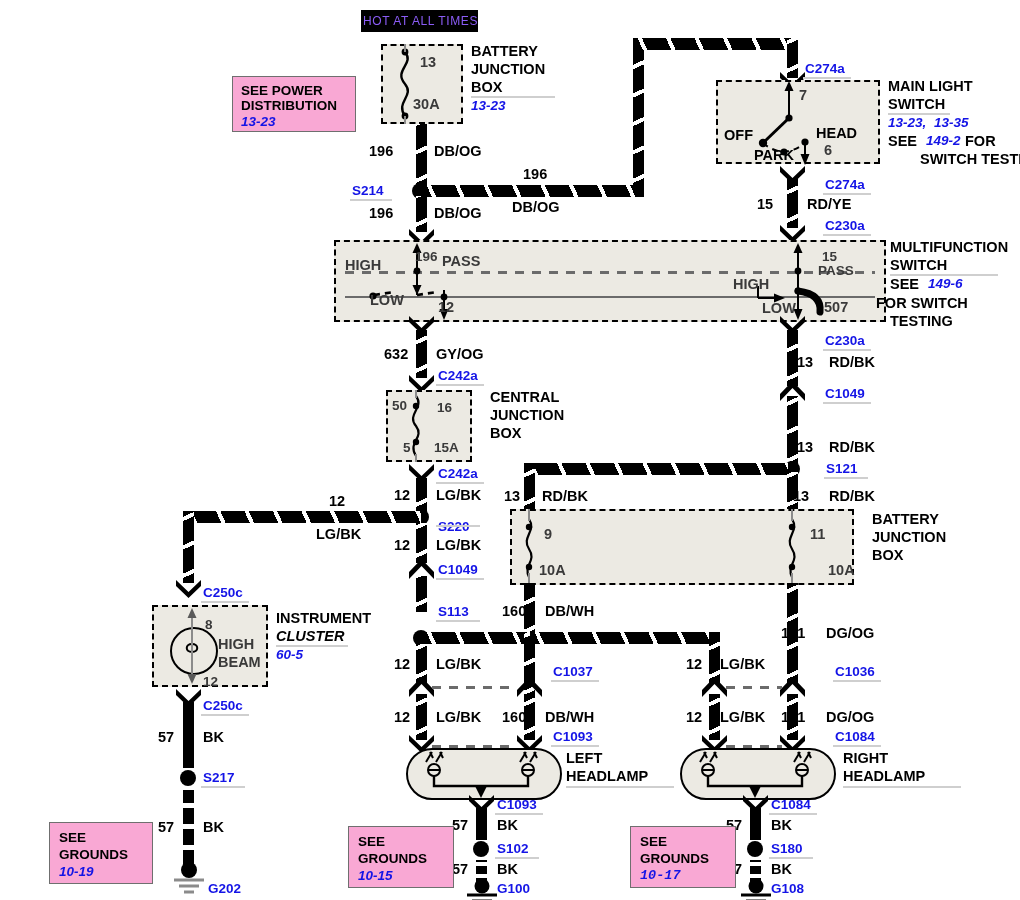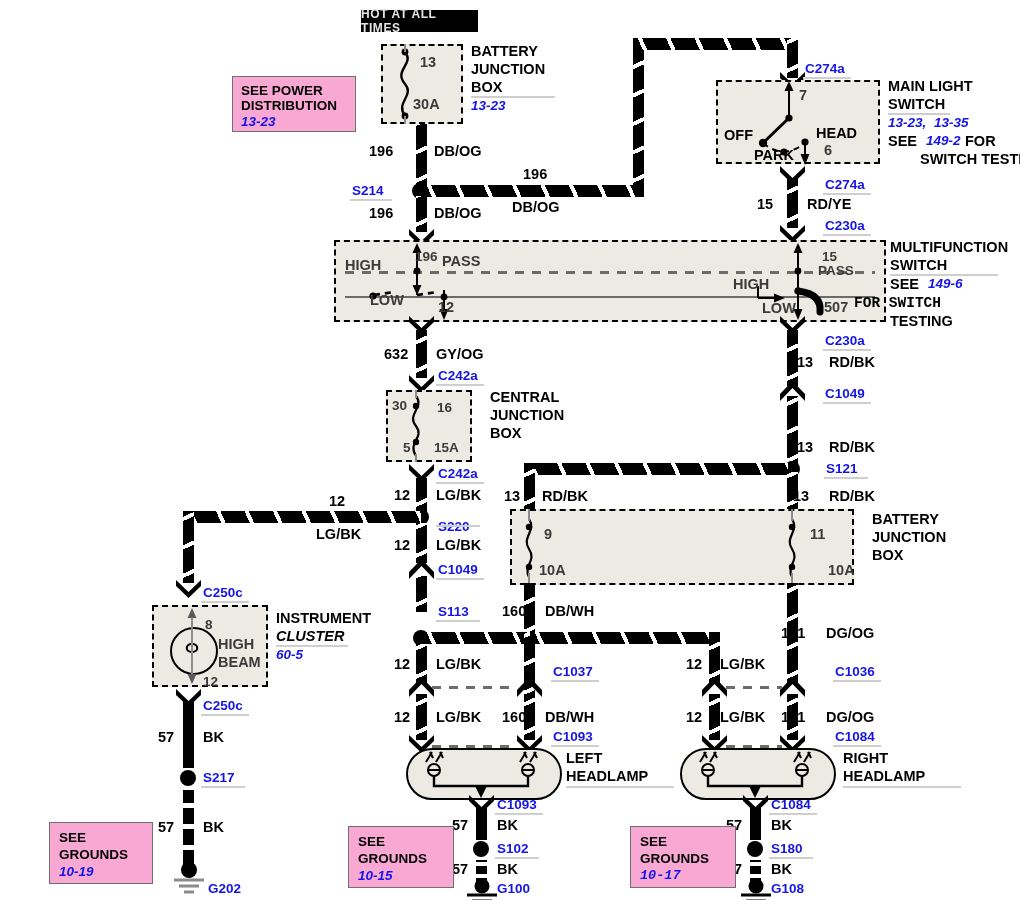--- a/index.html
+++ b/index.html
@@ -12,21 +12,21 @@
   .t14{font-size:14.5px;}
   .blue{color:#1414e6;}
   .bluei{color:#1414e6;font-style:italic;}
   .grey{color:#3a3a3a;}
 
   
   .refbox{position:absolute;border:1.6px solid #6f6f6f;background:#f9a8d4;
           box-sizing:border-box;}
   .modbox{position:absolute;background:#eceae3;box-sizing:border-box;
           border:2.5px dashed #000;}
-  .hotbar{position:absolute;background:#000;color:#e5e5e5;font-weight:bold;
+  .hotbar{position:absolute;background:#000;color:#8b5cf6;font-weight:normal;
           letter-spacing:.6px;display:flex;align-items:center;
           justify-content:flex-end;font-size:12px;}
 
   
   .w{position:absolute;background:#000;}
   .wv{ 
     background-image:repeating-linear-gradient(-24deg,
       #000 0 9px,#000 9px 9px,#fff 9px 13px,#000 13px 26px);
   }
   .wh{ 
@@ -200,21 +200,21 @@
   <div class="lbl t14 grey" style="left:762px;top:301px;">LOW</div>
   <div class="lbl t13 grey" style="left:822px;top:250px;">15</div>
   <div class="lbl t13 grey" style="left:818px;top:264px;">PASS</div>
   <div class="lbl t14 grey" style="left:824px;top:300px;">507</div>
 
   <div class="lbl t14" style="left:890px;top:240px;">MULTIFUNCTION</div>
   <div class="lbl t14" style="left:890px;top:258px;">SWITCH</div>
   <div class="ulin" style="left:890px;top:274px;width:108px;"></div>
   <div class="lbl t14" style="left:890px;top:277px;">SEE</div>
   <div class="lbl t13 bluei" style="left:928px;top:277px;">149-6</div>
-  <div class="lbl t14" style="left:854px;top:296px;font-family:Liberation Mono, monospace;">FOR SWITCH</div>
+  <div class="lbl t14" style="left:876px;top:296px;">FOR SWITCH</div>
   <div class="lbl t14" style="left:890px;top:314px;">TESTING</div>
 
   <svg style="left:407px;top:314px;width:30px;height:22px;">
     <path d="M2,2 L14.5,14 L27,2 L27,8 L14.5,20 L2,8 Z" fill="#000"></path>
   </svg>
   <div class="w wv" style="left:416px;top:330px;width:11px;height:48px;"></div>
   <div class="lbl t14" style="left:384px;top:347px;">632</div>
   <div class="lbl t14" style="left:436px;top:347px;">GY/OG</div>
   <svg style="left:407px;top:373px;width:30px;height:22px;">
     <path d="M2,2 L14.5,14 L27,2 L27,8 L14.5,20 L2,8 Z" fill="#000"></path>
@@ -223,21 +223,21 @@
   <div class="ulin" style="left:436px;top:384px;width:48px;"></div>
 
   <div class="modbox" style="left:386px;top:390px;width:86px;height:72px;"></div>
   <svg style="left:386px;top:390px;width:86px;height:72px;">
     <path d="M30,6 C39,18 20,24 30,36 C39,48 21,52 30,66" stroke="#000" stroke-width="2.2" fill="none"></path>
     <circle cx="30" cy="16" r="3.2" fill="#000"></circle>
     <circle cx="30" cy="52" r="3.2" fill="#000"></circle>
     <line x1="30" y1="0" x2="30" y2="8" stroke="#8b8b8b" stroke-width="2"></line>
     <line x1="30" y1="64" x2="30" y2="72" stroke="#8b8b8b" stroke-width="2"></line>
   </svg>
-  <div class="lbl t13 grey" style="left:392px;top:399px;">30</div>
+  <div class="lbl t13 grey" style="left:392px;top:399px;">50</div>
   <div class="lbl t13 grey" style="left:437px;top:401px;">16</div>
   <div class="lbl t13 grey" style="left:403px;top:441px;">5</div>
   <div class="lbl t13 grey" style="left:434px;top:441px;">15A</div>
   <div class="lbl t14" style="left:490px;top:390px;">CENTRAL</div>
   <div class="lbl t14" style="left:490px;top:408px;">JUNCTION</div>
   <div class="lbl t14" style="left:490px;top:426px;">BOX</div>
 
   <svg style="left:407px;top:462px;width:30px;height:22px;">
     <path d="M2,2 L14.5,14 L27,2 L27,8 L14.5,20 L2,8 Z" fill="#000"></path>
   </svg>

